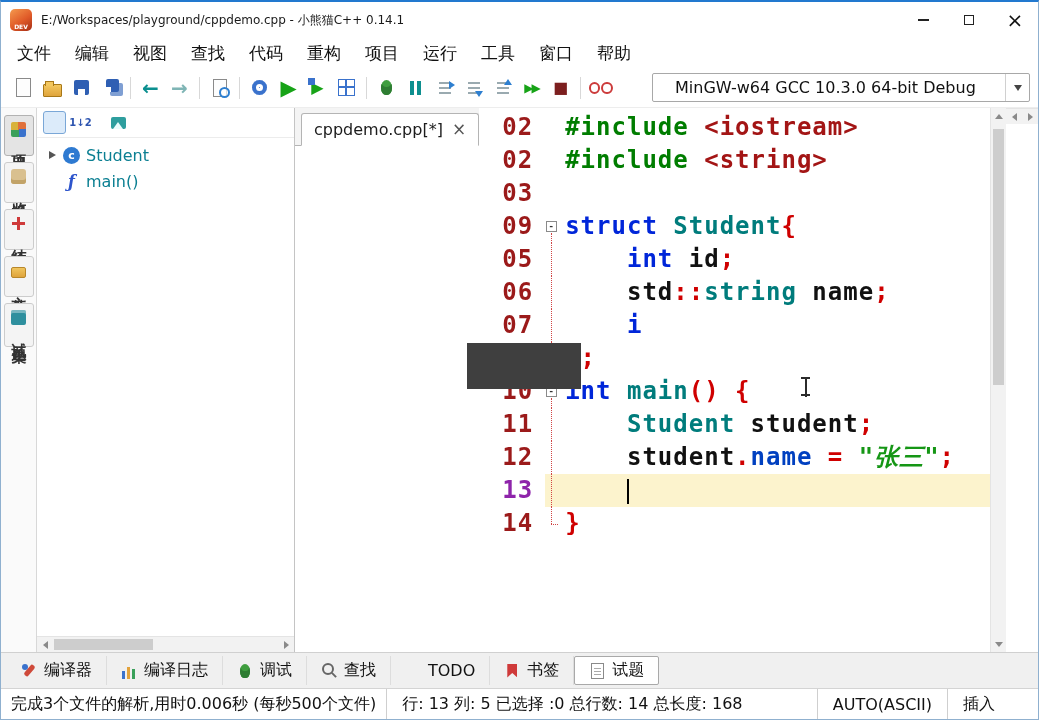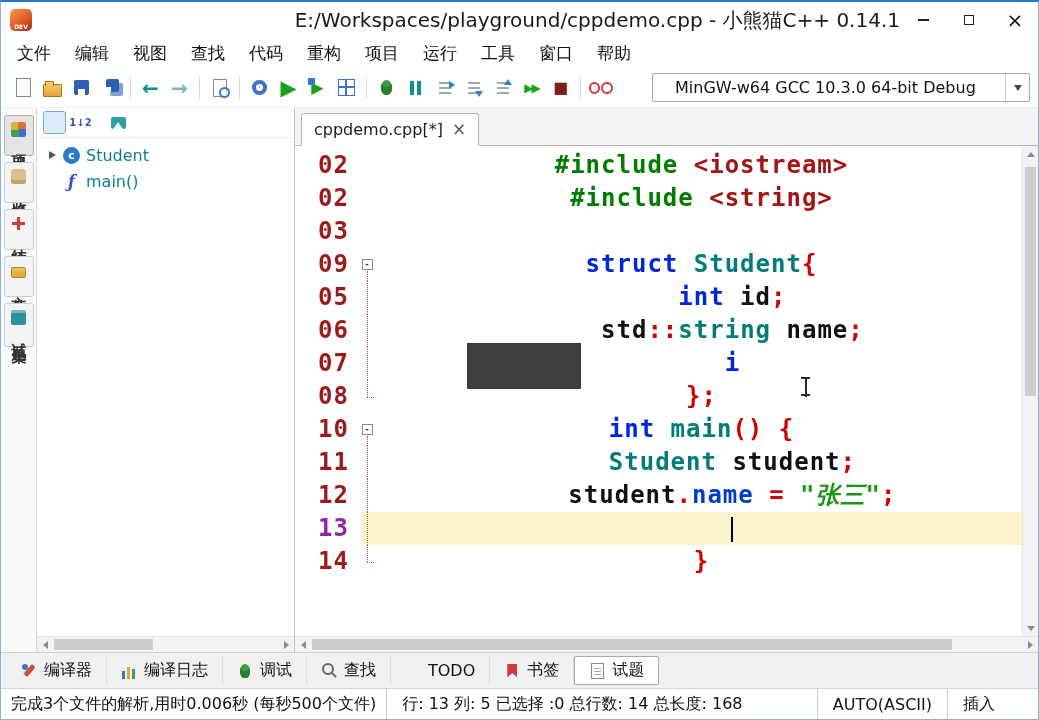--- a/index.html
+++ b/index.html
@@ -8,21 +8,21 @@
   *{box-sizing:border-box;}
   body{margin:0;background:#cfcfcf;font-family:"DejaVu Sans","Liberation Sans",sans-serif;}
   .window{position:relative;width:1039px;height:720px;background:#fff;overflow:hidden;
           border:1px solid #8fb0cf;border-top:2px solid #2279cf;display:flex;flex-direction:column;}
 
   
   .titlebar{height:36px;flex:none;display:flex;align-items:center;background:#fff;padding-left:9px;}
   .app-icon{width:22px;height:22px;border-radius:5px;flex:none;position:relative;
             background:linear-gradient(145deg,#f59a4e 0%,#e05a28 55%,#a52d15 100%);}
   .app-icon::after{content:"DEV";position:absolute;left:0;right:0;bottom:1px;font:700 6px/7px "DejaVu Sans",sans-serif;color:#fff;text-align:center;}
-  .title{font-size:20px;color:#1a1a1a;margin-left:9px;flex:1;white-space:nowrap;overflow:hidden;text-align:right;}
+  .title{font-size:12px;color:#1a1a1a;margin-left:9px;flex:1;white-space:nowrap;overflow:hidden;}
   .win-controls{display:flex;height:100%;flex:none;}
   .wc{width:46px;height:100%;display:flex;align-items:center;justify-content:center;cursor:default;}
   .wc-min{width:11px;height:2px;background:#222;}
   .wc-max{width:10px;height:10px;border:1.4px solid #222;}
   .wc-close{font-size:20px;color:#111;line-height:1;}
 
   
   .menubar{height:30px;flex:none;display:flex;align-items:stretch;background:#fff;padding-left:4px;}
   .mitem{padding:0 12px;display:flex;align-items:center;font-size:17px;color:#111;}
 
@@ -96,39 +96,39 @@
   .trow{height:26px;display:flex;align-items:center;padding-left:12px;font-size:16px;}
   .texp{width:14px;flex:none;display:flex;align-items:center;}
   .texp::before{content:"";border-left:7px solid #555;border-top:4.5px solid transparent;border-bottom:4.5px solid transparent;}
   .tspacer{width:14px;flex:none;}
   .ticn{width:17px;height:17px;flex:none;margin-right:6px;text-align:center;}
   .class-icon{border-radius:50%;background:#2e7ad1;color:#fff;font:700 11px/17px "DejaVu Sans",sans-serif;}
   .function-icon{color:#2e55cc;font:italic 700 16px/17px "DejaVu Serif",serif;}
   .tlabel{color:#0b7f92;white-space:nowrap;}
 
   
-  .editor{flex:1;min-width:0;display:flex;flex-direction:column;background:#fff;}
+  .editor{flex:1;min-width:0;display:flex;flex-direction:row;background:#fff;}
   .tabbar{height:38px;flex:none;background:#f4f4f4;border-bottom:1px solid #b4b4b4;display:flex;align-items:flex-end;padding-left:6px;}
   .etab{height:33px;margin-bottom:-1px;background:#fff;border:1px solid #b4b4b4;border-bottom:1px solid #fff;border-radius:3px 3px 0 0;
         display:flex;align-items:center;padding:0 12px;font-size:16px;color:#1c1c1c;gap:9px;}
   .etab-close{color:#555;font-size:17px;line-height:1;}
   .codewrap{flex:1;min-height:0;display:flex;}
   .code{flex:1;min-width:0;position:relative;background:#fff;padding-top:3px;overflow:hidden;
         font-family:"DejaVu Sans Mono",monospace;font-size:24px;font-weight:600;letter-spacing:1px;}
   .code-line{display:flex;height:33px;}
   .ln{width:66px;flex:none;padding-right:12px;text-align:right;line-height:33px;color:var(--lnc);}
   .ln.cur{color:var(--lnc-cur);}
   .fold{width:14px;flex:none;position:relative;}
   .fold.line::before{content:"";position:absolute;left:6px;top:0;bottom:0;border-left:1px dotted #d04545;}
   .fold.end::before{content:"";position:absolute;left:6px;top:0;height:17px;border-left:1px dotted #d04545;}
   .fold.end::after{content:"";position:absolute;left:6px;top:17px;width:7px;border-top:1px dotted #d04545;}
   .fold.open::after{content:"";position:absolute;left:6px;top:23px;bottom:0;border-left:1px dotted #d04545;}
   .foldbox{position:absolute;left:1px;top:11px;width:11px;height:11px;border:1px solid #8a8a8a;background:#fff;
            font:700 9px/9px "DejaVu Sans Mono",monospace;text-align:center;color:#333;}
-  .lt{flex:1;white-space:pre;line-height:33px;padding-left:6px;min-width:0;text-align:center;}
+  .lt{flex:1;white-space:pre;line-height:33px;padding-left:6px;min-width:0;}
   .code-line.current .fold,.code-line.current .lt{background:var(--clbg);}
   .tok-kw,.tok-ty,.tok-pp,.tok-hdr{font-weight:700;}
   .tok-str{font-style:italic;}
   .caret{display:inline-block;width:2px;height:25px;background:#000;vertical-align:middle;}
 
   
   .vscroll{width:16px;flex:none;background:#f2f2f2;border-left:1px solid #e4e4e4;display:flex;flex-direction:column;}
   .vsb-btn{height:16px;flex:none;display:flex;align-items:center;justify-content:center;}
   .tri-u{border-bottom:5px solid #8a8a8a;border-left:4px solid transparent;border-right:4px solid transparent;}
   .tri-d{border-top:5px solid #8a8a8a;border-left:4px solid transparent;border-right:4px solid transparent;}

